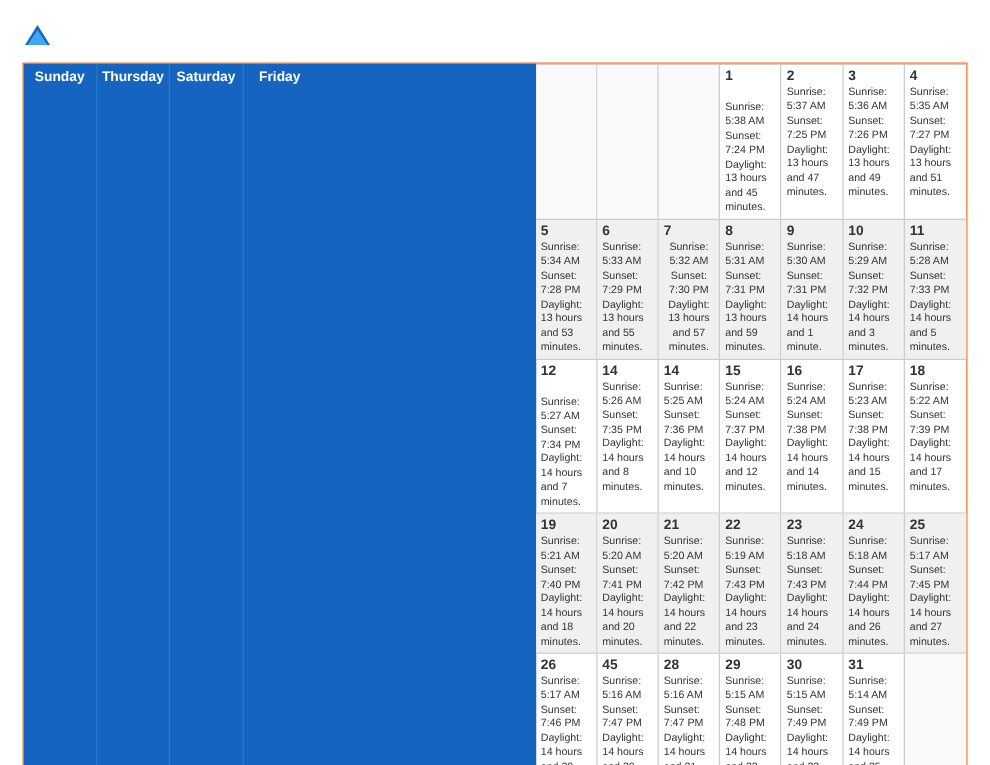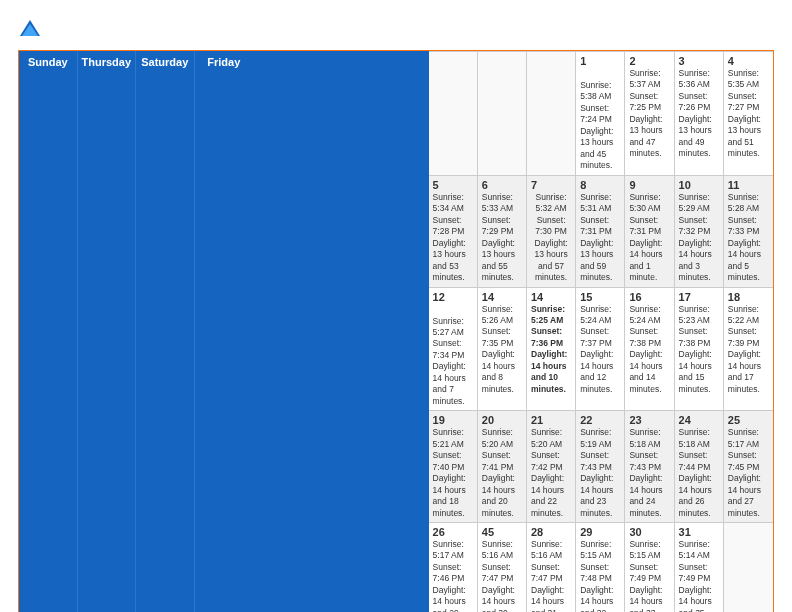--- a/index.html
+++ b/index.html
@@ -238,21 +238,21 @@
           </div>
           <div class="cal-cell">
             <div class="day-num">14</div>
             <div class="day-info" style="white-space: pre-line;">Sunrise: 5:26 AM
 Sunset: 7:35 PM
 Daylight: 14 hours
 and 8 minutes.</div>
           </div>
           <div class="cal-cell">
             <div class="day-num">14</div>
-            <div class="day-info" style="white-space: pre-line; font-weight: bold;">Sunrise: 5:25 AM
+            <div class="day-info" style="white-space: pre-line;">Sunrise: 5:25 AM
 Sunset: 7:36 PM
 Daylight: 14 hours
 and 10 minutes.</div>
           </div>
           <div class="cal-cell">
             <div class="day-num">15</div>
             <div class="day-info" style="white-space: pre-line;">Sunrise: 5:24 AM
 Sunset: 7:37 PM
 Daylight: 14 hours
 and 12 minutes.</div>

